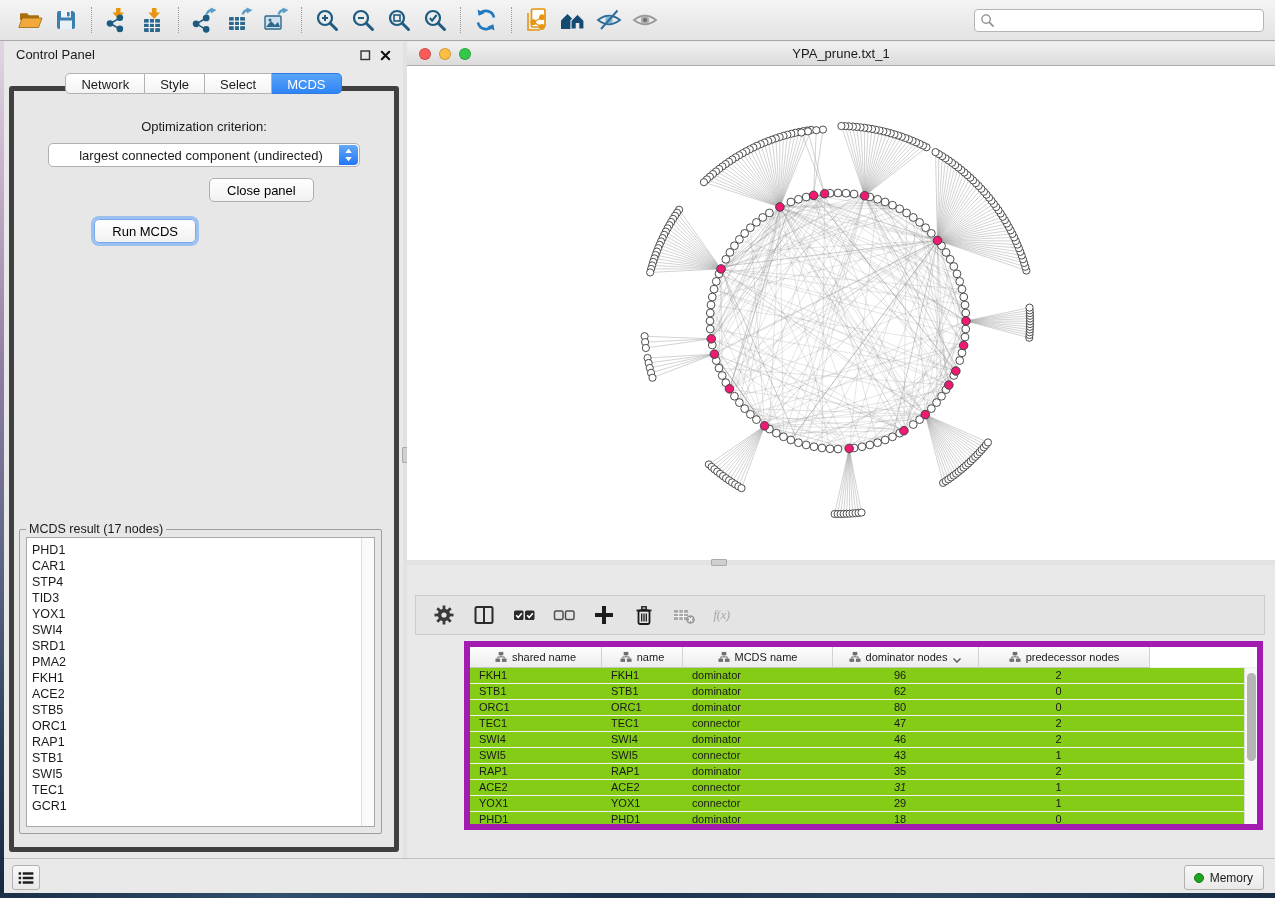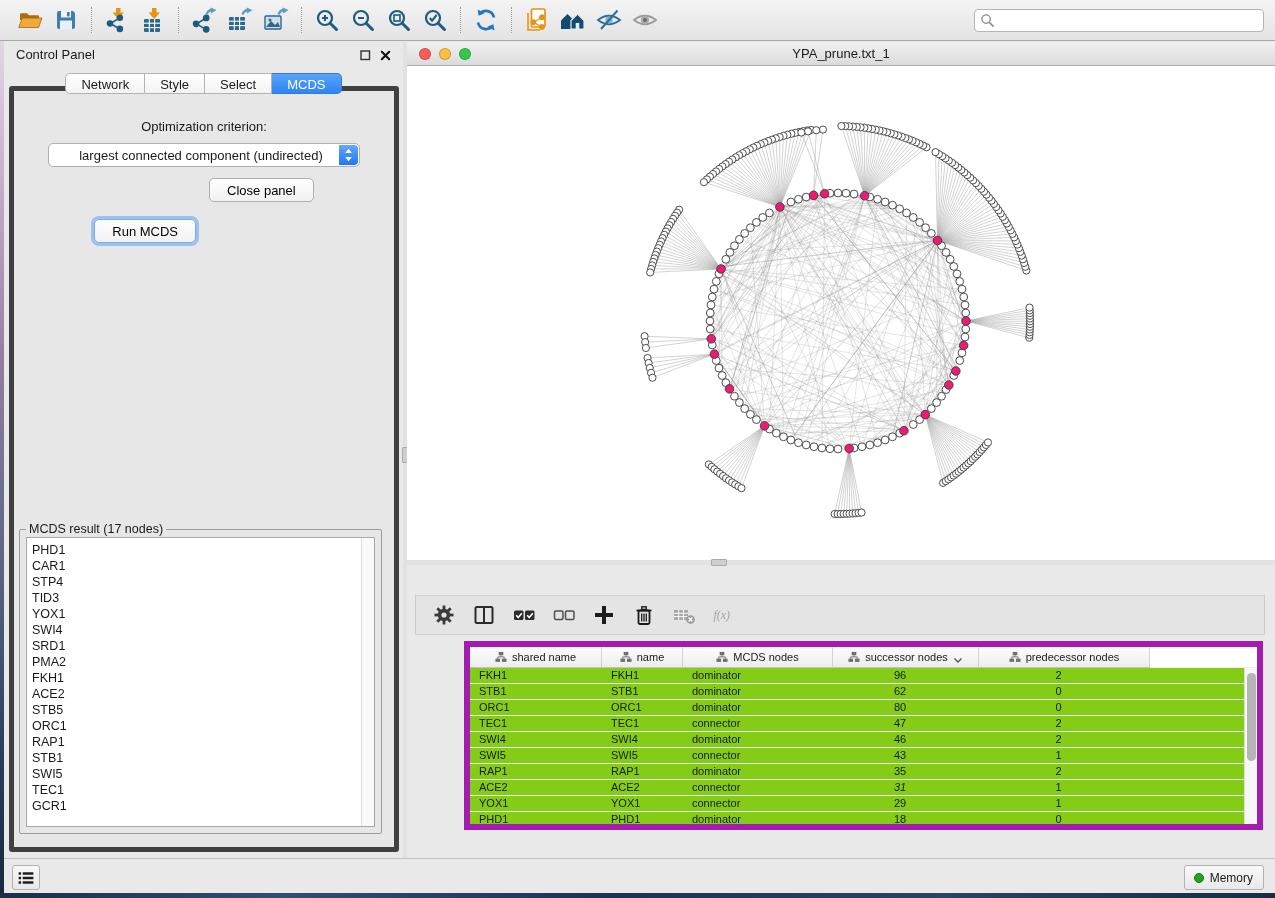--- a/index.html
+++ b/index.html
@@ -1194,32 +1194,32 @@
         </div>
         <div class="th" style="width: 150px;">
           <span class="th-ic"><svg viewBox="0 0 13 13" width="100%" height="100%" preserveAspectRatio="xMidYMid meet">
               <g fill="#6f6f6f">
                 <rect x="4" y="1" width="5" height="3.6"></rect>
                 <rect x="0.5" y="8.2" width="5" height="3.6"></rect>
                 <rect x="7.5" y="8.2" width="5" height="3.6"></rect>
               </g>
               <path d="M6.5 4.6 V6.4 M3 8.2 V6.4 H10 V8.2" stroke="#6f6f6f" fill="none" stroke-width="1"></path>
             </svg></span>
-          <span class="th-label">MCDS nodes</span>
+          <span class="th-label">MCDS name</span>
         </div>
         <div class="th" style="width: 146px;">
           <span class="th-ic"><svg viewBox="0 0 13 13" width="100%" height="100%" preserveAspectRatio="xMidYMid meet">
               <g fill="#6f6f6f">
                 <rect x="4" y="1" width="5" height="3.6"></rect>
                 <rect x="0.5" y="8.2" width="5" height="3.6"></rect>
                 <rect x="7.5" y="8.2" width="5" height="3.6"></rect>
               </g>
               <path d="M6.5 4.6 V6.4 M3 8.2 V6.4 H10 V8.2" stroke="#6f6f6f" fill="none" stroke-width="1"></path>
             </svg></span>
-          <span class="th-label">successor nodes</span>
+          <span class="th-label">dominator nodes</span>
           <span class="th-sort"><svg viewBox="0 0 10 7" width="100%" height="100%" preserveAspectRatio="xMidYMid meet">
               <path d="M1.5 1.5 L5 5 L8.5 1.5" stroke="#555" stroke-width="1.4" fill="none"></path>
             </svg></span>
         </div>
         <div class="th" style="width: 171px;">
           <span class="th-ic"><svg viewBox="0 0 13 13" width="100%" height="100%" preserveAspectRatio="xMidYMid meet">
               <g fill="#6f6f6f">
                 <rect x="4" y="1" width="5" height="3.6"></rect>
                 <rect x="0.5" y="8.2" width="5" height="3.6"></rect>
                 <rect x="7.5" y="8.2" width="5" height="3.6"></rect>

